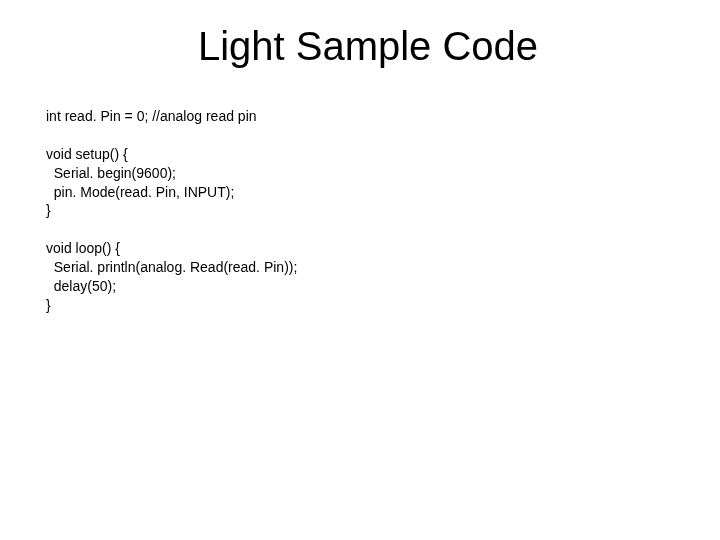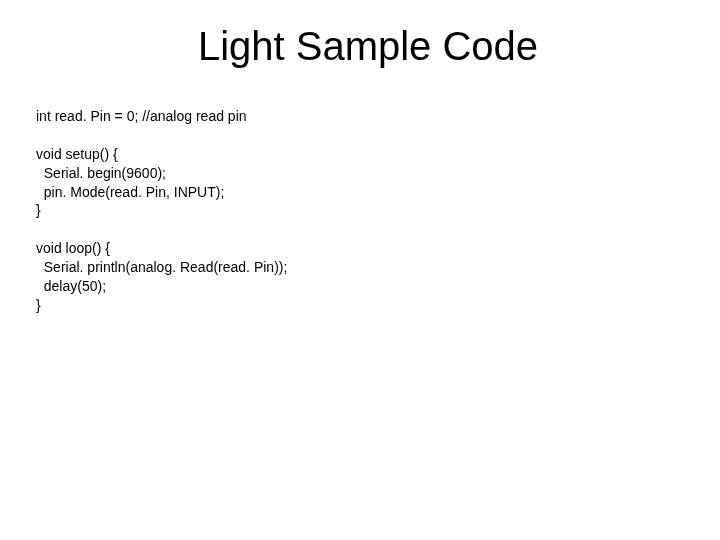--- a/index.html
+++ b/index.html
@@ -23,21 +23,21 @@
     font-weight: 400;
     text-align: center;
     padding-top: 24px;
     padding-bottom: 20px;
     letter-spacing: 0px;
     padding-left: 16px;
   }
   .code-block {
     font-size: 14px;
     line-height: 1.35;
-    padding-left: 36px;
+    padding-left: 46px;
     padding-top: 18px;
     white-space: pre;
     font-family: Arial, Helvetica, sans-serif;
   }
 </style>
 </head>
 <body>
 
 <div class="slide">
   <div class="title">Light Sample Code</div>

